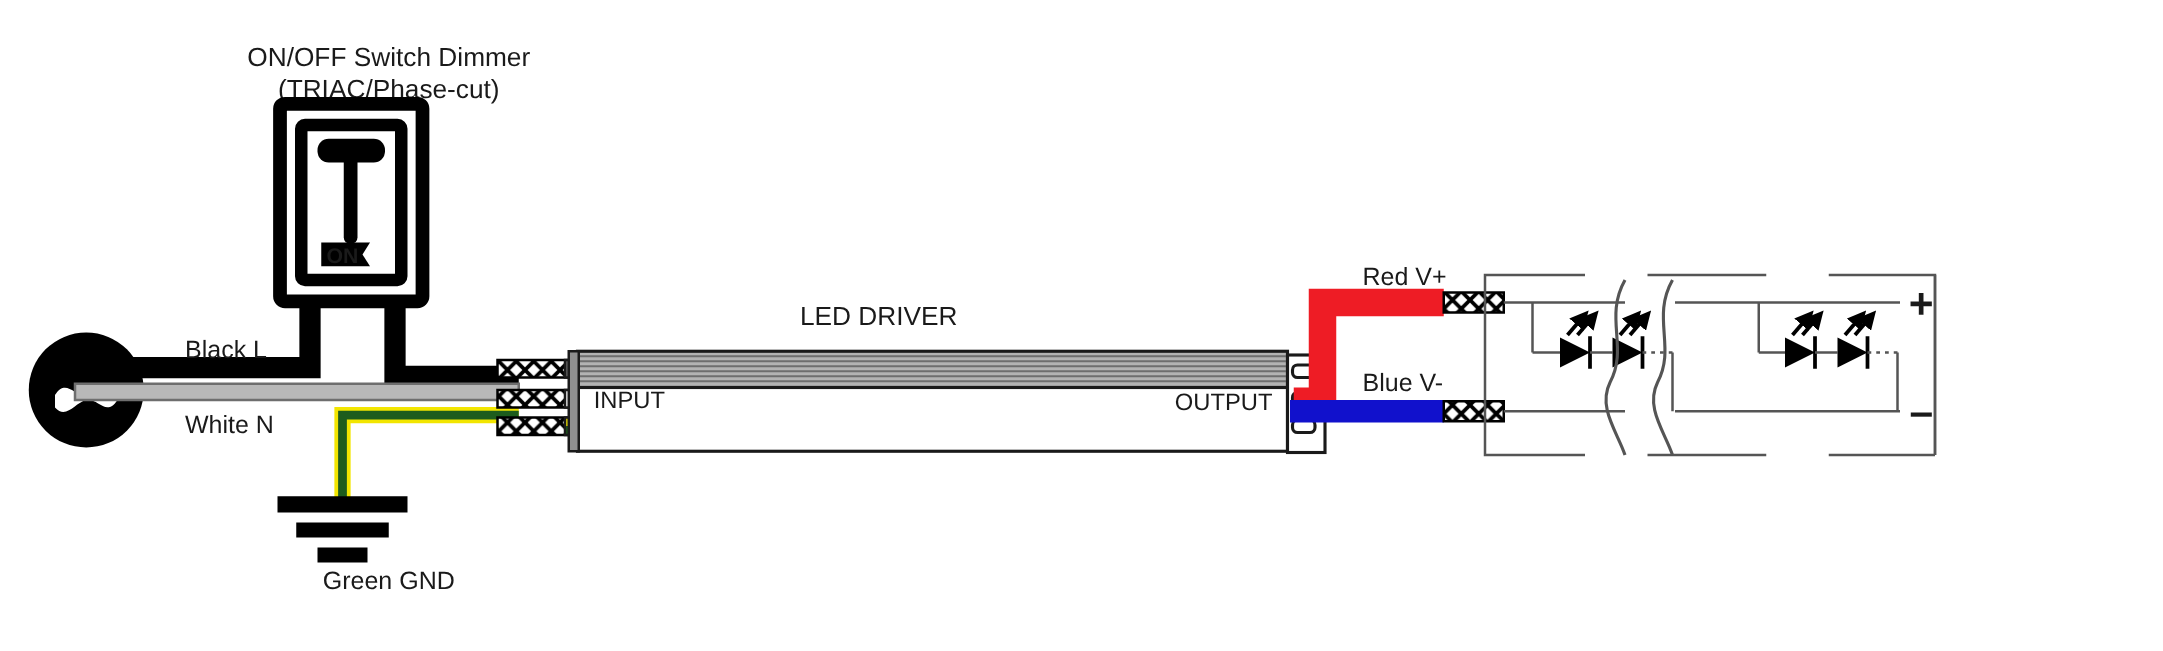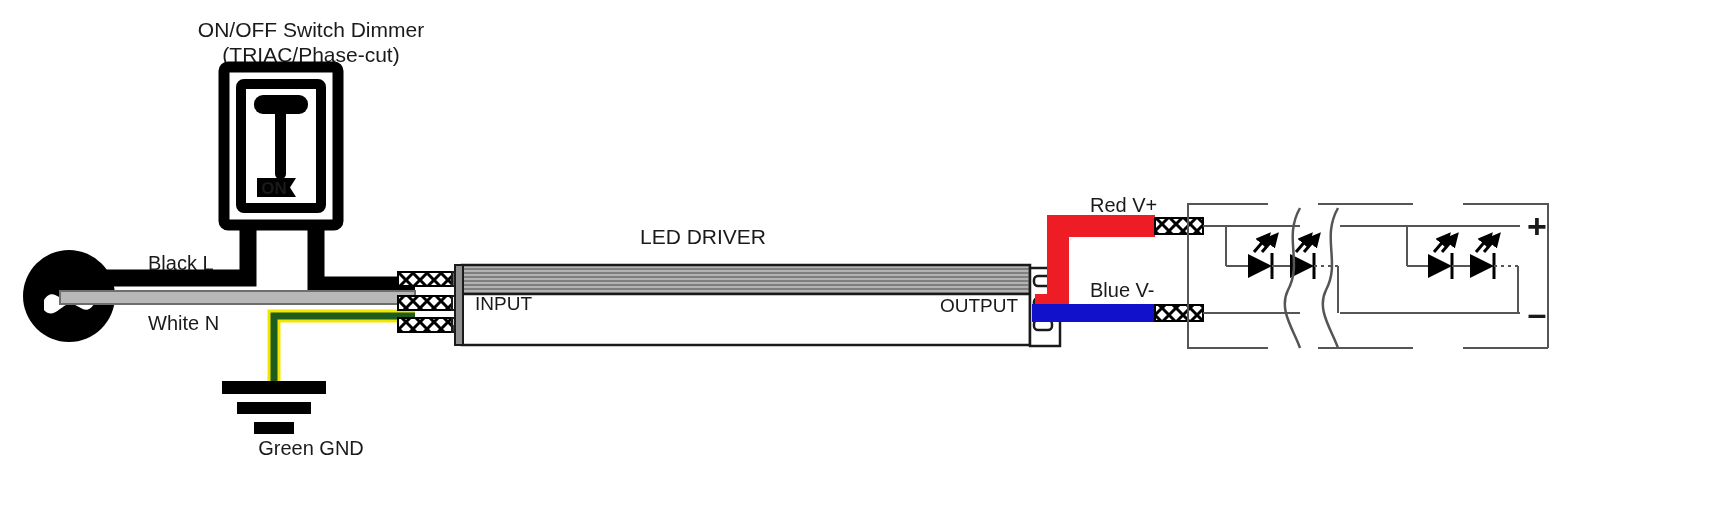--- a/index.html
+++ b/index.html
@@ -1,21 +1,21 @@
 <!DOCTYPE html>
 <html><head>
 <meta charset="utf-8">
 <title>LED Driver Wiring Diagram</title>
 <style>
   html,body{margin:0;padding:0;background:#ffffff;}
   body{
     font-family:"Liberation Sans","DejaVu Sans",sans-serif;
     width:1730px;height:521px;position:relative;overflow:hidden;
   }
-  #stage{position:absolute;left:0;top:0;width:1730px;height:402px;}
+  #stage{position:absolute;left:0;top:16px;width:1730px;height:402px;}
   svg#diagram{display:block;width:1730px;height:521px;}
   .lbl{
     font-family:"Liberation Sans","DejaVu Sans",sans-serif;
     fill:#1a1a1a;
   }
   .lbl-title{font-size:21px;}
   .lbl-wire{font-size:20px;}
   .lbl-port{font-size:19px;}
   .lbl-switch{font-size:21px;}
   .anchor-mid{text-anchor:middle;}

